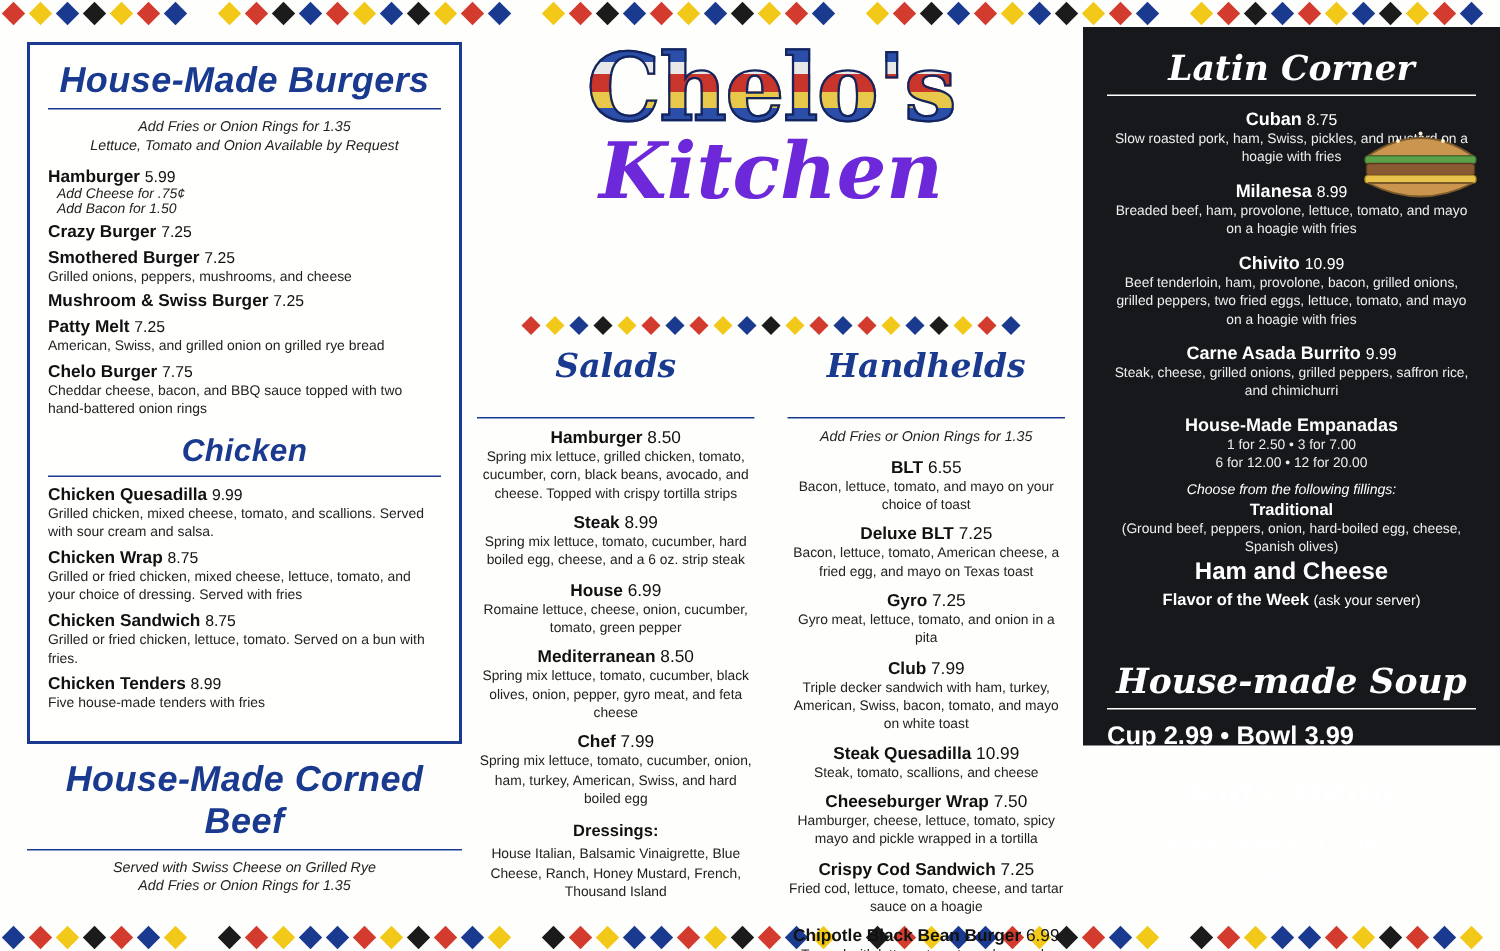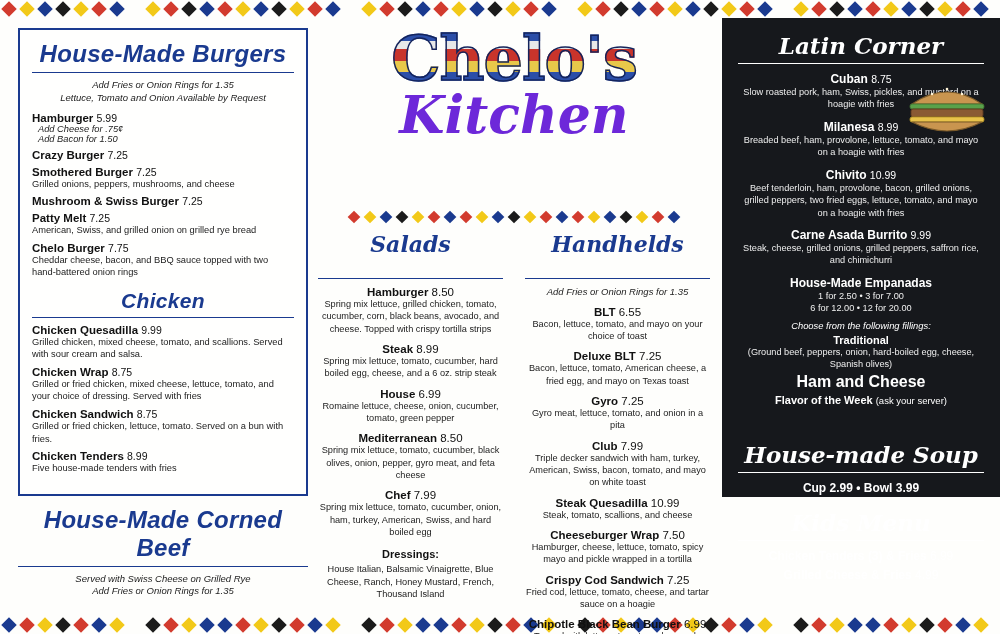--- a/index.html
+++ b/index.html
@@ -99,21 +99,21 @@
   }
   .r-head {
     font-family: "DejaVu Serif", serif; font-style: italic; font-weight: bold;
     font-size: 23px; text-align: center; color: #fff;
     border-bottom: 1.5px solid #fff; padding-bottom: 4px; margin-bottom: 8px;
   }
   .r-item { text-align: center; margin-bottom: 9px; }
   .r-name { font-size: 12px; font-weight: bold; }
   .r-desc { font-size: 9.2px; line-height: 1.35; color: #eee; }
   .r-note { font-size: 9.4px; font-style: italic; text-align: center; margin: 5px 0 3px; }
-  .soup-line { text-align: center; font-size: 12px; font-weight: bold; margin-top: 0; }
+  .soup-line { text-align: left; font-size: 17px; font-weight: bold; margin-top: 0; }
   .kids-line { text-align: center; font-size: 12px; font-weight: bold; margin-bottom: 5px; }
   .r-divider { height: 26px; }
   .dia-row { display: flex; justify-content: center; gap: 3px; margin: 8px 0; }
   .dia-row .dia { width: 13px; height: 13px; flex: 0 0 13px; }
   .dia-row .dia::before { width: 9px; height: 9px; }
 
   .burger-art {
     position: absolute; right: 8px; top: 78px; width: 90px; height: 62px;
   }
 </style>

